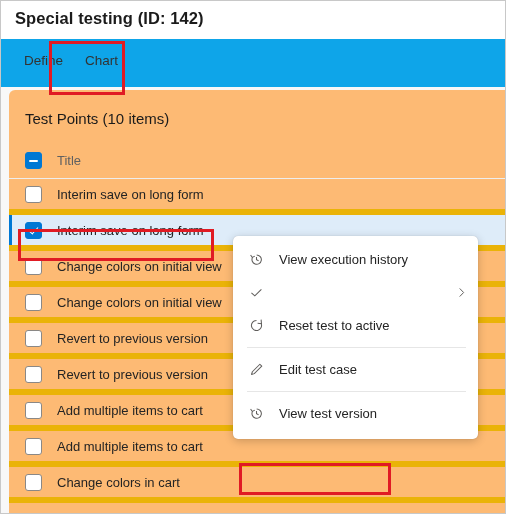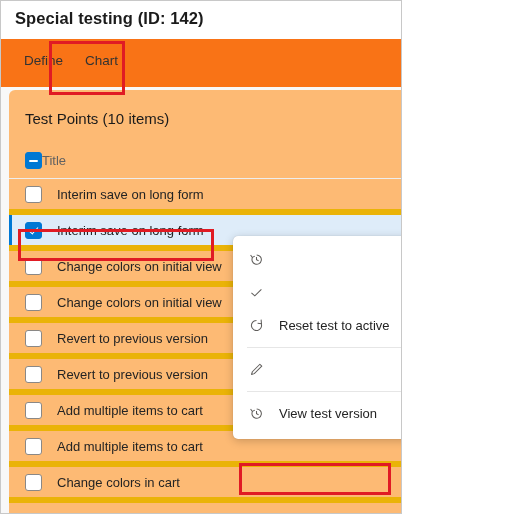--- a/index.html
+++ b/index.html
@@ -8,21 +8,21 @@
     background: #ffffff;
   }
   body {
     width: 506px;
     height: 514px;
     font-family: "Liberation Sans", sans-serif;
     overflow: hidden;
   }
   #app {
     position: relative;
-    width: 402px;
+    width: 506px;
     height: 514px;
     box-sizing: border-box;
     border: 1px solid #c8c8c8;
     background: #ffffff;
     overflow: hidden;
   }
 
   
   .page-header {
     height: 38px;
@@ -37,21 +37,21 @@
     letter-spacing: 0.1px;
     line-height: 22px;
     white-space: nowrap;
   }
 
   
   .tabstrip {
     position: relative;
     height: 48px;
     box-sizing: border-box;
-    background: #f97316;
+    background: #0ea5e9;
     display: flex;
     align-items: center;
     padding-left: 12px;
   }
   .tab {
     position: relative;
     padding: 13px 11px 0 11px;
     font-size: 13.5px;
     color: #333333;
     line-height: 18px;
@@ -105,20 +105,21 @@
     height: 36px;
     display: flex;
     align-items: center;
     padding-left: 16px;
     border-bottom: 1px solid #ededed;
     margin-top: 12px;
   }
   .grid-header .col-title {
     font-size: 13px;
     color: #616161;
+    margin-left: 15px;
   }
 
   
   .row {
     position: relative;
     height: 36px;
     display: flex;
     align-items: center;
     padding-left: 16px;
     border-bottom: 6px solid #eab308;
@@ -312,20 +313,21 @@
   <div class="ctx-menu">
 
     <div class="mi">
       <span class="mi-icon">
         <svg width="15" height="15" viewBox="0 0 16 16" fill="none" stroke="currentColor" stroke-width="1.1">
           <path d="M8.2 3.1a5 5 0 1 1-4.4 2.6"></path>
           <polyline points="1.7,3.2 3.5,5.8 6.2,4.4"></polyline>
           <polyline points="8,5.3 8,8.2 10.2,9.4"></polyline>
         </svg>
       </span>
+      <span class="mi-label">View execution history</span>
     </div>
 
     <div class="mi">
       <span class="mi-icon">
         <svg width="15" height="15" viewBox="0 0 16 16" fill="none" stroke="currentColor" stroke-width="1.1">
           <polyline points="2.6,8.4 6.2,11.6 13.2,4.6"></polyline>
         </svg>
       </span>
       <span class="mi-chev">
         <svg width="13" height="13" viewBox="0 0 16 16" fill="none" stroke="currentColor" stroke-width="1.2">
@@ -346,20 +348,21 @@
     </div>
 
     <div class="mi-sep"></div>
 
     <div class="mi">
       <span class="mi-icon">
         <svg width="15" height="15" viewBox="0 0 16 16" fill="none" stroke="currentColor" stroke-width="1.1" stroke-linejoin="round">
           <path d="M11.6 2.4l2 2L5.6 12.4 2.7 13.3l0.9-2.9z"></path>
         </svg>
       </span>
+      <span class="mi-label">Edit test case</span>
     </div>
 
 
     <div class="mi-sep"></div>
 
     <div class="mi">
       <span class="mi-icon">
         <svg width="15" height="15" viewBox="0 0 16 16" fill="none" stroke="currentColor" stroke-width="1.1">
           <path d="M8.2 3.1a5 5 0 1 1-4.4 2.6"></path>
           <polyline points="1.7,3.2 3.5,5.8 6.2,4.4"></polyline>

